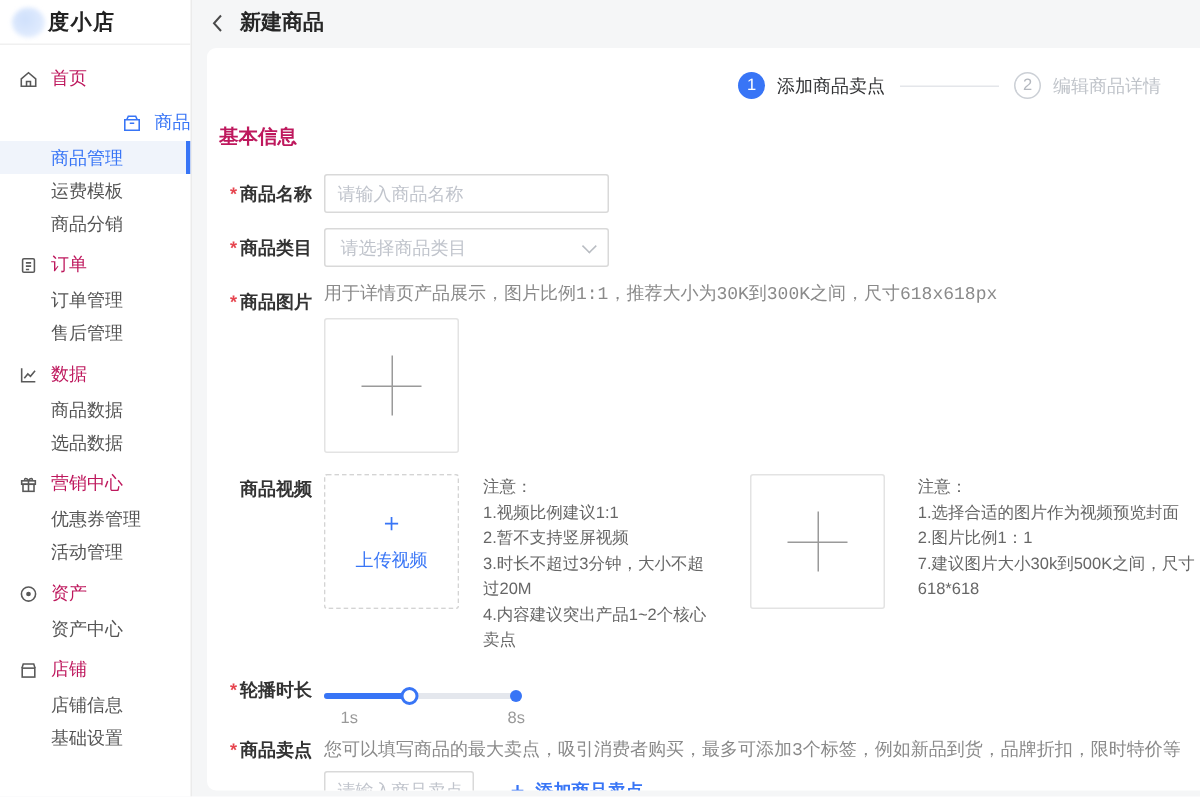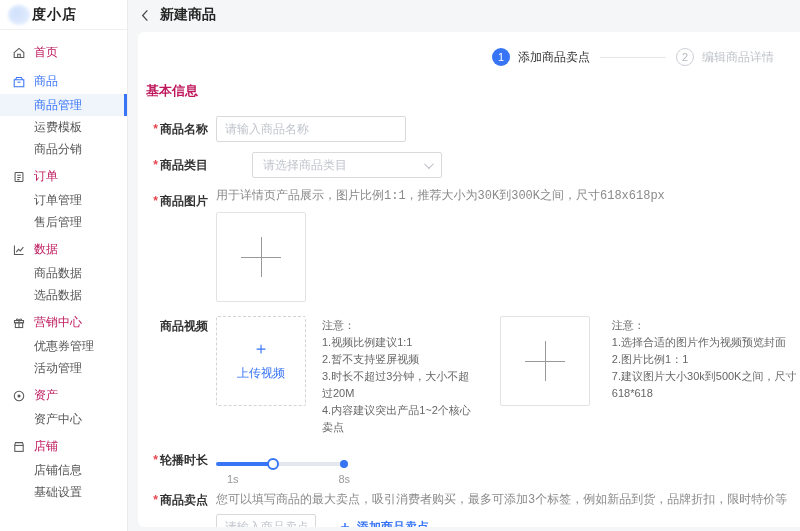--- a/index.html
+++ b/index.html
@@ -11,21 +11,21 @@
   
   .sidebar { width:128px; height:531px; background:#fff; border-right:1px solid #ebebeb; flex-shrink:0; overflow:hidden; }
   .logo-row { height:30px; display:flex; align-items:center; padding-left:8px; border-bottom:1px solid #f0f0f0; }
   .logo-blob { width:22px; height:20px; border-radius:50%; background:radial-gradient(circle at 40% 40%, #cfe0fb, #e9f1ff); filter:blur(1.5px); margin-right:2px; }
   .logo-text { font-size:14px; font-weight:700; color:#222; letter-spacing:1px; }
   .menu { padding-top:10px; }
   .m-item { display:flex; align-items:center; cursor:pointer; }
   .m-section { height:25px; padding-left:12px; color:#be185d; margin-top:4px; }
   .m-section:first-child { margin-top:0; }
   .m-section .ico { width:14px; height:14px; margin-right:8px; color:#595959; display:inline-flex; }
-  .m-section.active, .m-section.active .ico { color:#3875F6; }
+  .m-section.active, .m-section.active .ico { color:#3875F6;justify-content:flex-end; }
   .m-sub { height:22px; padding-left:34px; color:#555; position:relative; }
   .m-sub.selected { background:#f0f4fb; color:#3875F6; }
   .m-sub.selected::after { content:""; position:absolute; right:0; top:0; width:3px; height:100%; background:#3875F6; }
   
   .main { flex:1; display:flex; flex-direction:column; min-width:0; }
   .topbar { height:30px; display:flex; align-items:center; padding-left:12px; background:#f5f6f7; flex-shrink:0; }
   .back-btn { display:flex; align-items:center; cursor:pointer; color:#4a4a4a; margin-right:10px; }
   .page-title { font-size:14px; font-weight:600; color:#262626; }
   .panel { flex:1; background:#fff; margin:2px 0 4px 10px; border-radius:6px 0 0 6px; padding:0 0 0 6px; overflow:hidden; }
   
@@ -39,21 +39,21 @@
   .step-line { width:66px; height:1px; background:#e4e6ea; margin:0 10px; }
   
   .section-title { font-size:13px; font-weight:700; color:#be185d; margin:16px 0 16px 2px; }
   .frow { display:flex; margin-bottom:10px; }
   .flabel { width:64px; text-align:right; flex-shrink:0; font-weight:600; color:#333; line-height:26px; white-space:nowrap; }
   .req::before { content:"*"; color:#E6454F; margin-right:2px; }
   .fctrl { margin-left:8px; min-width:0; }
   .hint { color:#8a8a8a; line-height:16px; padding-top:5px;font-family:Liberation Mono, monospace; }
   input.txt { height:26px; border:1px solid #d9d9d9; border-radius:2px; padding:0 8px; font-size:12px; color:#333; outline:none; font-family:inherit; }
   input.txt::placeholder { color:#c0c4cc; }
-  .select-box { width:190px; height:26px; border:1px solid #d9d9d9; border-radius:2px; display:flex; align-items:center; justify-content:space-between; padding:0 10px; color:#c0c4cc; cursor:pointer; background:#fff;margin-left:36px; }
+  .select-box { width:190px; height:26px; border:1px solid #d9d9d9; border-radius:2px; display:flex; align-items:center; justify-content:space-between; padding:0 10px; color:#c0c4cc; cursor:pointer; background:#fff; }
   .chev { width:7px; height:7px; border-right:1px solid #b8bcc2; border-bottom:1px solid #b8bcc2; transform:rotate(45deg) translateY(-2px); }
   
   .upload-solid { width:90px; height:90px; border:1px solid #e3e3e3; border-radius:2px; background:#fff; display:flex; align-items:center; justify-content:center; cursor:pointer; flex-shrink:0; }
   .cross { position:relative; width:40px; height:40px; }
   .cross::before { content:""; position:absolute; left:0; top:50%; width:40px; height:1px; background:#9a9a9a; }
   .cross::after { content:""; position:absolute; left:50%; top:0; width:1px; height:40px; background:#9a9a9a; }
   .upload-dashed { width:90px; height:90px; border:1px dashed #d4d4d4; border-radius:2px; display:flex; flex-direction:column; align-items:center; justify-content:center; cursor:pointer; color:#3875F6; flex-shrink:0; }
   .upload-dashed .plus { font-size:17px; line-height:17px; margin-bottom:8px; }
   .upload-dashed .uptext { font-size:12px; }
   .notes { font-size:11px; color:#666; line-height:17px; margin-left:16px; padding-top:1px; }

